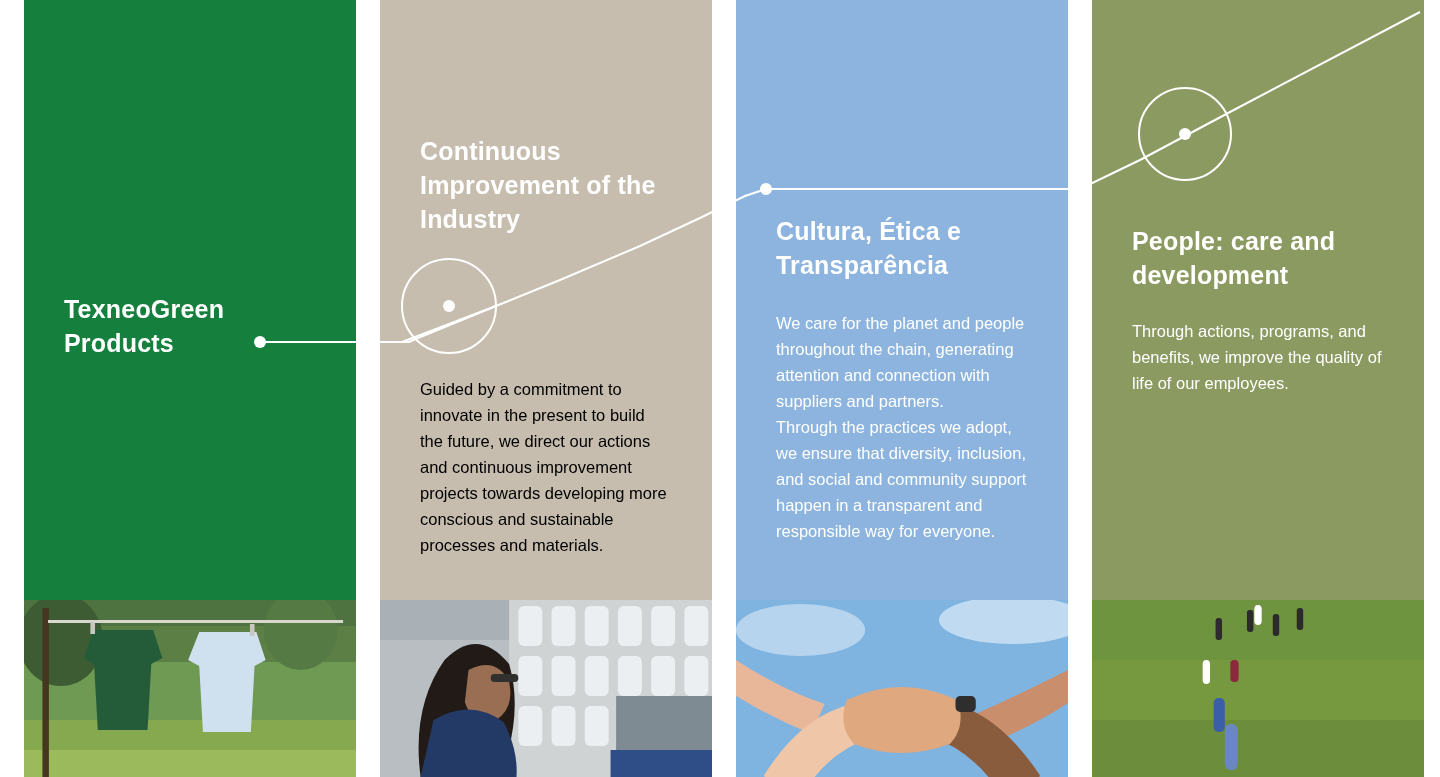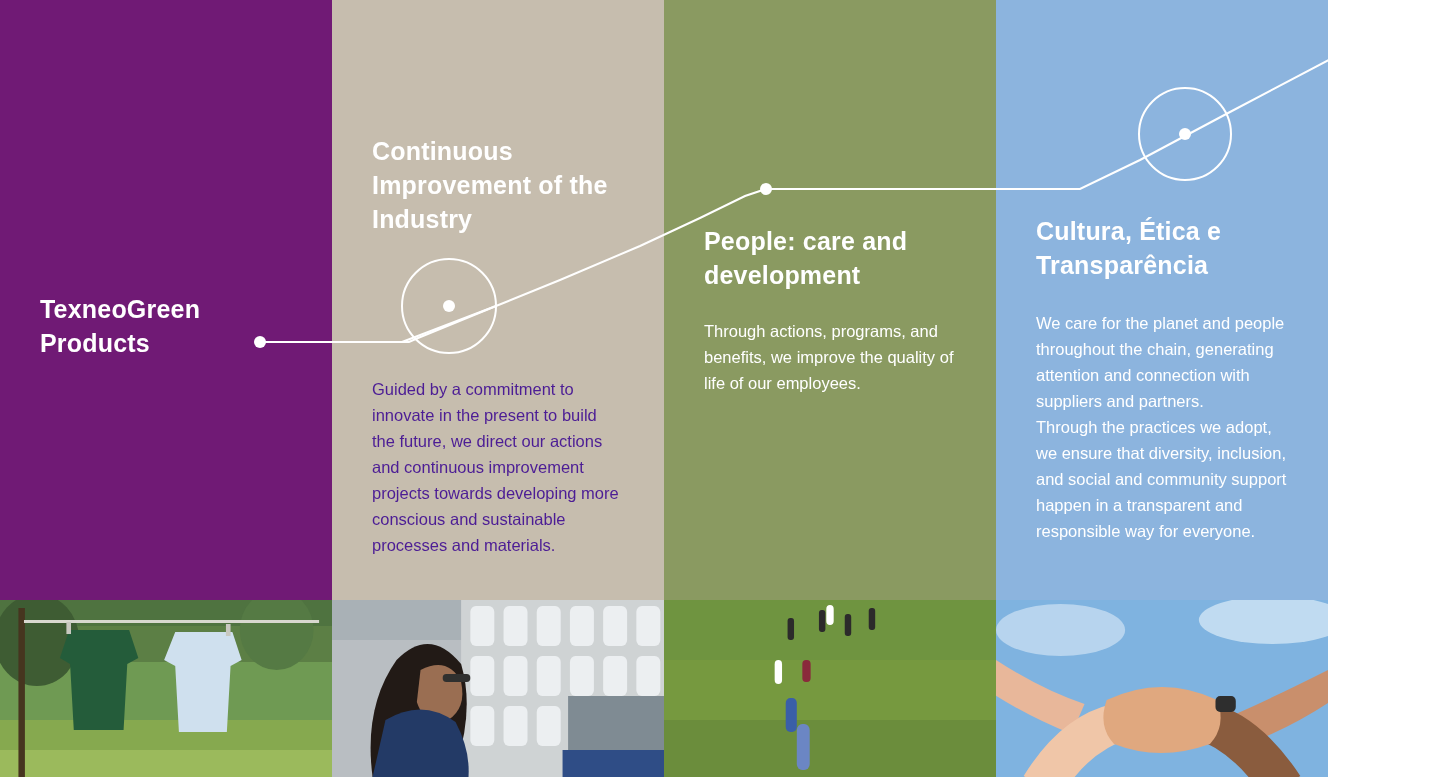--- a/index.html
+++ b/index.html
@@ -14,20 +14,21 @@
     position: relative;
     width: 1440px;
     height: 777px;
     display: flex;
   }
   .col {
     position: relative;
     width: 332px;
     height: 777px;
     overflow: hidden;
+    margin-left: 24px;
   }
   .panel {
     position: absolute;
     left: 0;
     top: 0;
     width: 100%;
     height: 600px;
     padding: 0 40px;
   }
   .col-text {
@@ -42,23 +43,23 @@
     color: #ffffff;
     letter-spacing: 0.2px;
   }
   .body {
     font-size: 16.5px;
     line-height: 26px;
     color: #ffffff;
     font-weight: 400;
     white-space: pre-line;
   }
-  .body.dim { color: #4c1d95; }
-  
-  .c1 .panel { background: #701a75; }
+  .body.dim { color: #000000; }
+  
+  .c1 .panel { background: #15803d; }
   .c2 .panel { background: #c6bdae; }
   .c3 .panel { background: #8a9a61; }
   .c4 .panel { background: #8cb4de; }
 
   
   .c1 .col-text { top: 292px; }
   .c2 .col-text { top: 134px; }
   .c3 .col-text { top: 224px; }
   .c4 .col-text { top: 214px; }
 
@@ -149,49 +150,20 @@
         <rect x="256" y="96" width="104" height="56" fill="#7f8b93"></rect>
         <rect x="250" y="150" width="110" height="27" fill="#2f4d86"></rect>
         <path d="M70 60 q36 -34 70 4 q16 50 -10 113 l-86 0 q-10 -70 26 -117 Z" fill="#221a16"></path>
         <path d="M96 70 q30 -14 44 12 q6 26 -14 38 q-26 6 -34 -18 Z" fill="#9a6e52"></path>
         <path d="M58 120 q40 -22 76 2 q16 28 14 55 l-104 0 Z" fill="#233a66"></path>
         <rect x="120" y="74" width="30" height="8" rx="4" fill="#30302f"></rect>
       </svg>
     </div>
   </div>
 
-  <div class="col c3">
-    <div class="panel">
-      <div class="col-text">
-        <div class="title">People: care and development</div>
-        <div class="body">Through actions, programs, and benefits, we improve the quality of life of our employees.</div>
-      </div>
-    </div>
-    <div class="photo">
-      <svg viewBox="0 0 360 177" preserveAspectRatio="none" aria-hidden="true">
-        <rect x="0" y="0" width="360" height="177" fill="#6f9440"></rect>
-        <rect x="0" y="60" width="360" height="60" fill="#76993f"></rect>
-        <rect x="0" y="120" width="360" height="57" fill="#6b8d3c"></rect>
-        <g fill="#2c2a2b">
-          <rect x="134" y="18" width="7" height="22" rx="3"></rect>
-          <rect x="168" y="10" width="7" height="22" rx="3"></rect>
-          <rect x="196" y="14" width="7" height="22" rx="3"></rect>
-          <rect x="222" y="8" width="7" height="22" rx="3"></rect>
-        </g>
-        <g fill="#ffffff">
-          <rect x="120" y="60" width="8" height="24" rx="4"></rect>
-          <rect x="176" y="5" width="8" height="20" rx="4"></rect>
-        </g>
-        <rect x="132" y="98" width="12" height="34" rx="5" fill="#3a5fa8"></rect>
-        <rect x="144" y="124" width="14" height="46" rx="6" fill="#6b86c4"></rect>
-        <rect x="150" y="60" width="9" height="22" rx="4" fill="#8a2a3b"></rect>
-      </svg>
-    </div>
-  </div>
-
   <div class="col c4">
     <div class="panel">
       <div class="col-text">
         <div class="title">Cultura, Ética e Transparência</div>
         <div class="body">We care for the planet and people throughout the chain, generating attention and connection with suppliers and partners.
 Through the practices we adopt, we ensure that diversity, inclusion, and social and community support happen in a transparent and responsible way for everyone.</div>
       </div>
     </div>
     <div class="photo">
       <svg viewBox="0 0 360 177" preserveAspectRatio="none" aria-hidden="true">
@@ -203,20 +175,49 @@
           <path d="M360 70 q-56 26 -100 44 l14 30 q58 -22 100 -50 Z" fill="#c98f6c"></path>
           <path d="M30 176 q40 -60 96 -72 l20 34 q-48 14 -76 60 Z" fill="#f0c6a8"></path>
           <path d="M330 176 q-44 -62 -100 -74 l-20 34 q50 16 80 62 Z" fill="#8a5c3e"></path>
           <path d="M120 100 q60 -26 120 0 q10 26 -8 44 q-54 18 -104 0 q-18 -18 -8 -44 Z" fill="#e0a87f"></path>
           <rect x="238" y="96" width="22" height="16" rx="5" fill="#2e2e2e"></rect>
         </g>
       </svg>
     </div>
   </div>
 
+  <div class="col c3">
+    <div class="panel">
+      <div class="col-text">
+        <div class="title">People: care and development</div>
+        <div class="body">Through actions, programs, and benefits, we improve the quality of life of our employees.</div>
+      </div>
+    </div>
+    <div class="photo">
+      <svg viewBox="0 0 360 177" preserveAspectRatio="none" aria-hidden="true">
+        <rect x="0" y="0" width="360" height="177" fill="#6f9440"></rect>
+        <rect x="0" y="60" width="360" height="60" fill="#76993f"></rect>
+        <rect x="0" y="120" width="360" height="57" fill="#6b8d3c"></rect>
+        <g fill="#2c2a2b">
+          <rect x="134" y="18" width="7" height="22" rx="3"></rect>
+          <rect x="168" y="10" width="7" height="22" rx="3"></rect>
+          <rect x="196" y="14" width="7" height="22" rx="3"></rect>
+          <rect x="222" y="8" width="7" height="22" rx="3"></rect>
+        </g>
+        <g fill="#ffffff">
+          <rect x="120" y="60" width="8" height="24" rx="4"></rect>
+          <rect x="176" y="5" width="8" height="20" rx="4"></rect>
+        </g>
+        <rect x="132" y="98" width="12" height="34" rx="5" fill="#3a5fa8"></rect>
+        <rect x="144" y="124" width="14" height="46" rx="6" fill="#6b86c4"></rect>
+        <rect x="150" y="60" width="9" height="22" rx="4" fill="#8a2a3b"></rect>
+      </svg>
+    </div>
+  </div>
+
   <svg class="connector" viewBox="0 0 1440 777">
     <path d="M260 342 L402 342 L409 342 L418 338 L496 306 L560 280 L640 246 L700 218 L745 196 L766 189 L1080 189 L1140 160 L1230 112 L1420 12" fill="none" stroke="#ffffff" stroke-width="2"></path>
     <path d="M496 306 L402 342" fill="none" stroke="#ffffff" stroke-width="2"></path>
     <circle cx="260" cy="342" r="6" fill="#ffffff"></circle>
     <circle cx="449" cy="306" r="47" fill="none" stroke="#ffffff" stroke-width="2"></circle>
     <circle cx="449" cy="306" r="6" fill="#ffffff"></circle>
     <circle cx="766" cy="189" r="6" fill="#ffffff"></circle>
     <circle cx="1185" cy="134" r="46" fill="none" stroke="#ffffff" stroke-width="2"></circle>
     <circle cx="1185" cy="134" r="6" fill="#ffffff"></circle>
   </svg>

